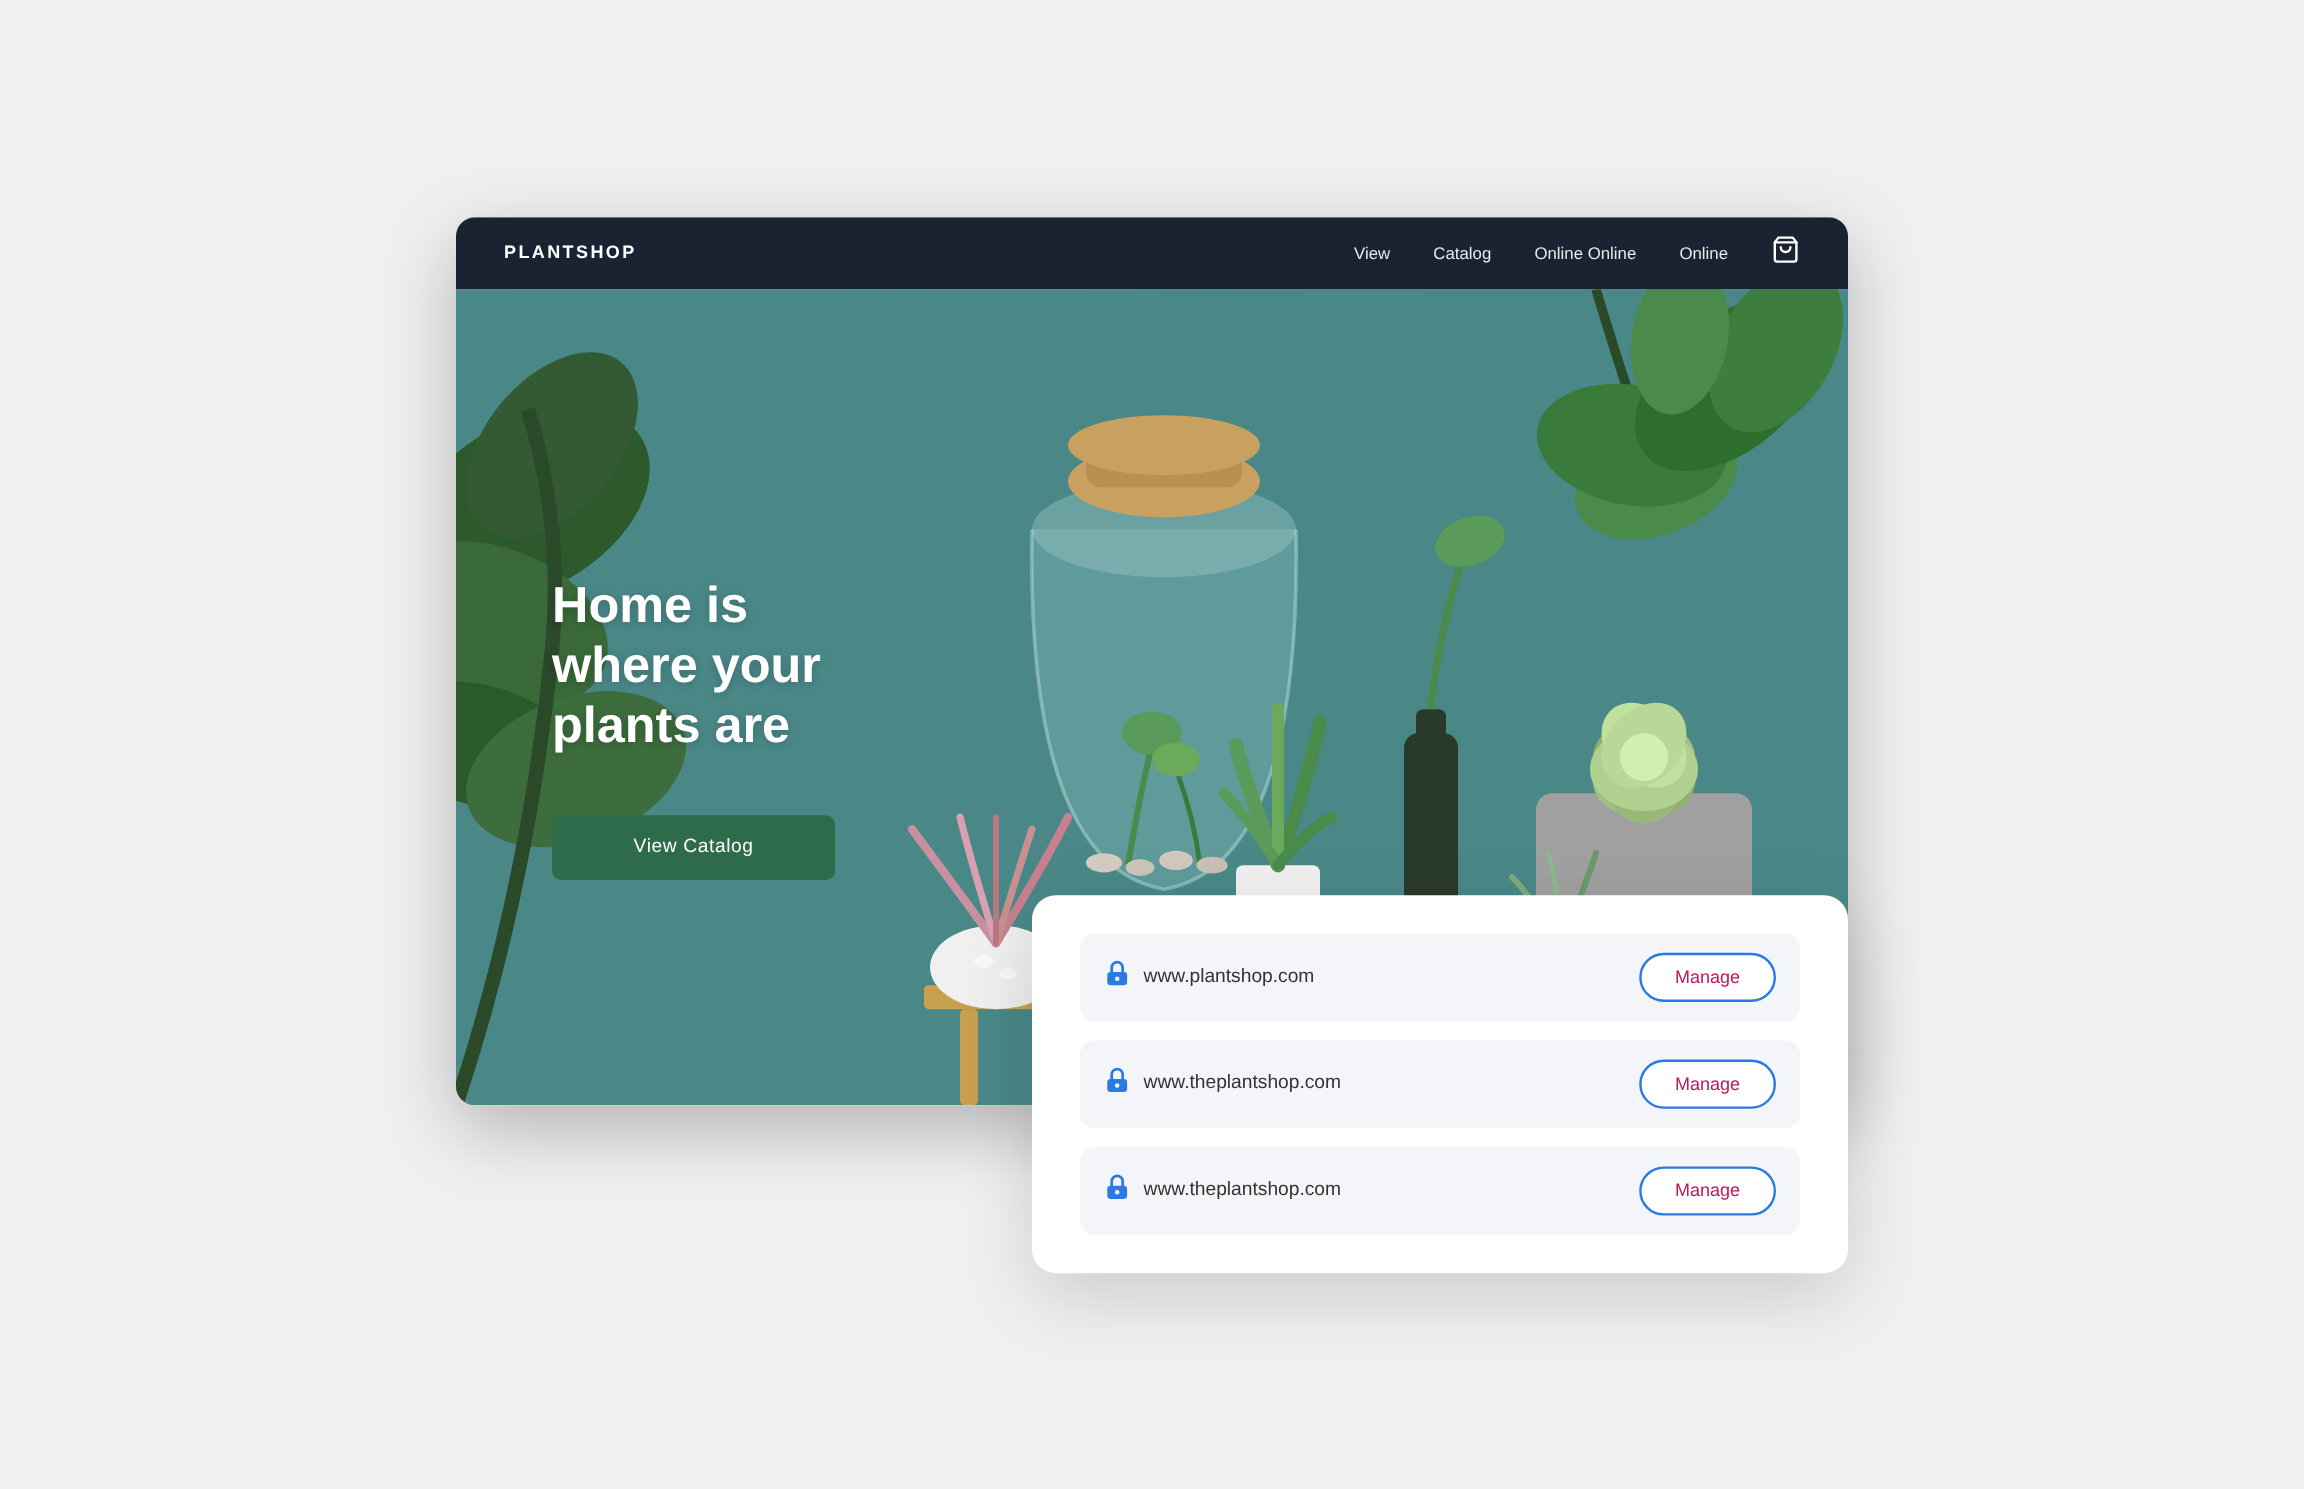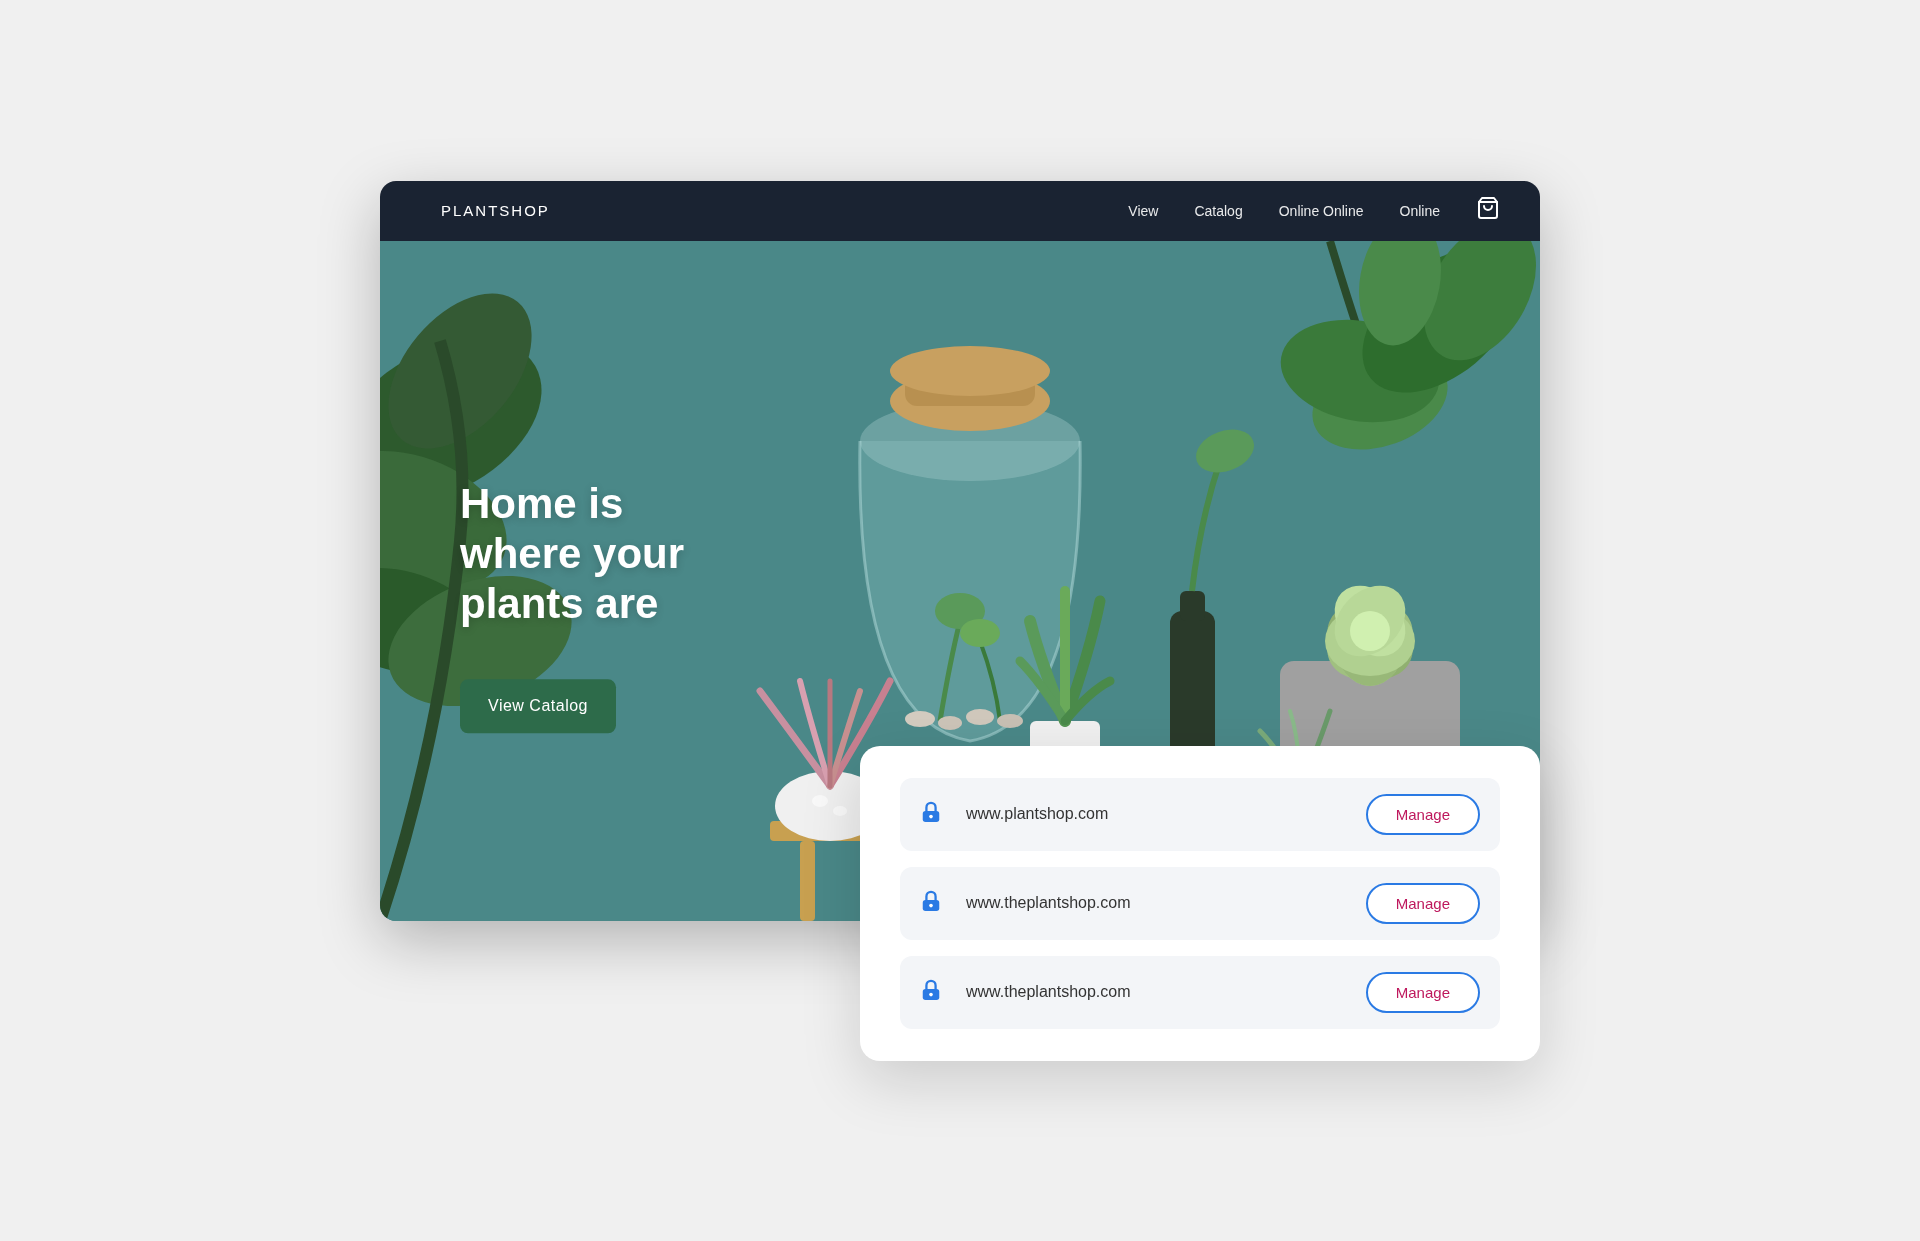--- a/index.html
+++ b/index.html
@@ -39,23 +39,22 @@
       align-items: center;
       justify-content: space-between;
       padding: 0 40px;
       position: relative;
       z-index: 10;
     }
 
     .nav-logo {
       color: #ffffff;
       font-size: 15px;
-      font-weight: 400;
+      font-weight: 700;
       letter-spacing: 2px;
-      margin-left: 21px;
     }
 
     .nav-links {
       display: flex;
       align-items: center;
       gap: 36px;
     }
 
     .nav-link {
       color: #ffffff;
@@ -107,21 +106,21 @@
       font-weight: 700;
       line-height: 1.2;
       margin-bottom: 49px;
       text-shadow: 0 2px 8px rgba(0,0,0,0.2);
     }
 
     .hero-button {
       background: #2d6b4a;
       color: #ffffff;
       border: none;
-      padding: 18px 28px;
+      padding: 18px 68px;
       font-size: 16px;
       border-radius: 8px;
       cursor: pointer;
       font-weight: 500;
       letter-spacing: 0.5px;
     }
 
     
     .domain-card {
       position: absolute;
@@ -135,21 +134,21 @@
       z-index: 20;
     }
 
     .domain-row {
       display: flex;
       align-items: center;
       background: #f3f5f8;
       border-radius: 12px;
       padding: 16px 20px;
       margin-bottom: 16px;
-      gap: 24px;
+      gap: 11px;
     }
 
     .domain-row:last-child {
       margin-bottom: 0;
     }
 
     .lock-icon {
       color: #2a7ae4;
       font-size: 20px;
       flex-shrink: 0;

